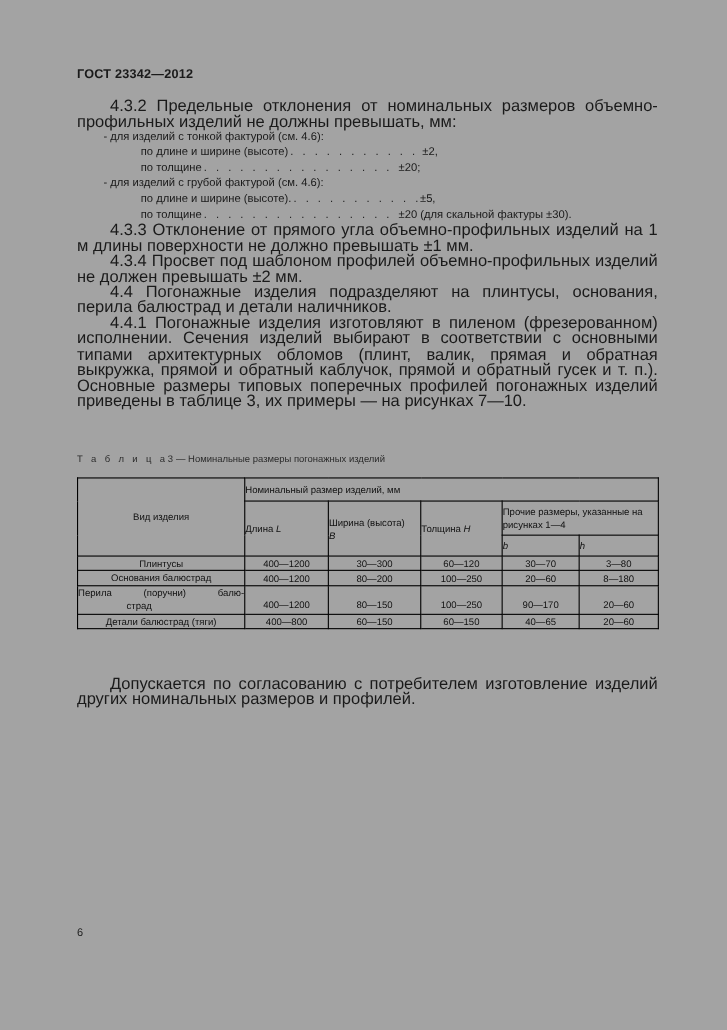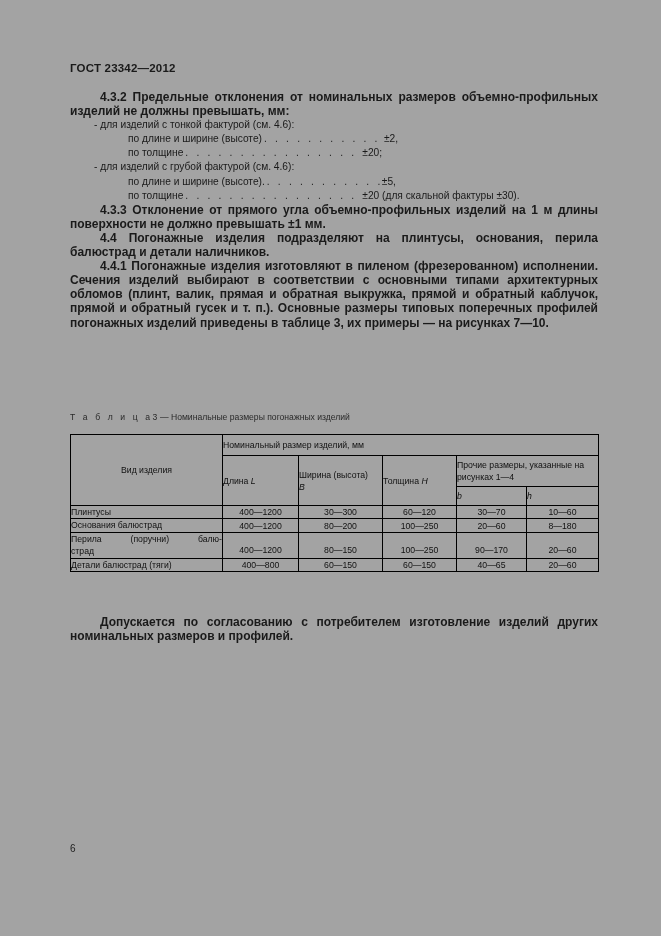--- a/index.html
+++ b/index.html
@@ -34,26 +34,25 @@
 
   
   .content {
     position: absolute;
     left: 70px;
     top: 90px;
     width: 528px;
   }
   p.para {
     margin: 0;
-    font-size: 12px;
+    font-size: 15px;
     line-height: 14.1px;
     text-align: justify;
     text-indent: 30px;
     hyphens: none;
-    font-weight: bold;
   }
 
   
   .dash-line {
     font-size: 10.2px;
     line-height: 14.1px;
     margin: 0;
     padding-left: 38px;
     text-indent: -14px;
   }
@@ -109,33 +108,33 @@
     line-height: 12px;
   }
   .hcell-left {
     text-align: center;
     padding: 3px 6px;
     line-height: 12px;
   }
   .head-bottom { border-bottom-width: 1.6px !important; }
 
   td.c-name {
-    text-align: left;
+    text-align: center;
     padding: 4px 6px 4px 7px;
     line-height: 12.4px;
   }
   td.c-val {
     text-align: center;
     padding: 4px 2px;
   }
   td.c-name.justified {
     text-align: justify;
     text-align-last: justify;
   }
-  td.c-name.justified .l2 { text-align-last: left; display: block; }
+  td.c-name.justified .l2 { text-align-last: left; display: block; margin-left: 44px; }
   .italic { font-style: italic; }
 
   
   .tail {
     position: absolute;
     left: 70px;
     top: 615px;
     width: 528px;
   }
 
@@ -181,20 +180,21 @@
       <span class="leader-val">±5,</span>
     </div>
 
     <div class="leader-line">
       <span class="leader-label">по толщине</span>
       <span class="leader-dots" style="width:175px">. . . . . . . . . . . . . . . . . . . . . . . . . . . . . . . . .</span>
       <span class="leader-val">±20 (для скальной фактуры ±30).</span>
     </div>
 
     <p class="para">4.3.3  Отклонение от прямого угла объемно-профильных изделий на 1 м длины поверхности не должно превышать ±1 мм.</p>
+    <p class="para">4.3.4  Просвет под шаблоном профилей объемно-профильных изделий не должен превышать ±2 мм.</p>
     <p class="para">4.4  Погонажные изделия подразделяют на плинтусы, основания, перила балюстрад и детали наличников.</p>
     <p class="para">4.4.1  Погонажные изделия изготовляют в пиленом (фрезерованном) исполнении. Сечения изделий выбирают в соответствии с основными типами архитектурных обломов (плинт, валик, прямая и обратная выкружка, прямой и обратный каблучок, прямой и обратный гусек и т. п.). Основные размеры типовых поперечных профилей погонажных изделий приведены в таблице 3, их примеры — на рисунках 7—10.</p>
 
   </div>
 
   <div class="table-caption">
     <span class="tword">Т а б л и ц а</span><span class="tword">3</span><span>— Номинальные размеры погонажных изделий</span>
   </div>
 
   <table class="nomtable">
@@ -231,21 +231,21 @@
         <td class="hcell head-bottom italic">h</td>
       </tr>
     </thead>
     <tbody>
       <tr>
         <td class="c-name">Плинтусы</td>
         <td class="c-val">400—1200</td>
         <td class="c-val">30—300</td>
         <td class="c-val">60—120</td>
         <td class="c-val">30—70</td>
-        <td class="c-val">10—60</td>
+        <td class="c-val">3—80</td>
       </tr>
       <tr>
         <td class="c-name">Основания балюстрад</td>
         <td class="c-val">400—1200</td>
         <td class="c-val">80—200</td>
         <td class="c-val">100—250</td>
         <td class="c-val">20—60</td>
         <td class="c-val">8—180</td>
       </tr>
       <tr>

